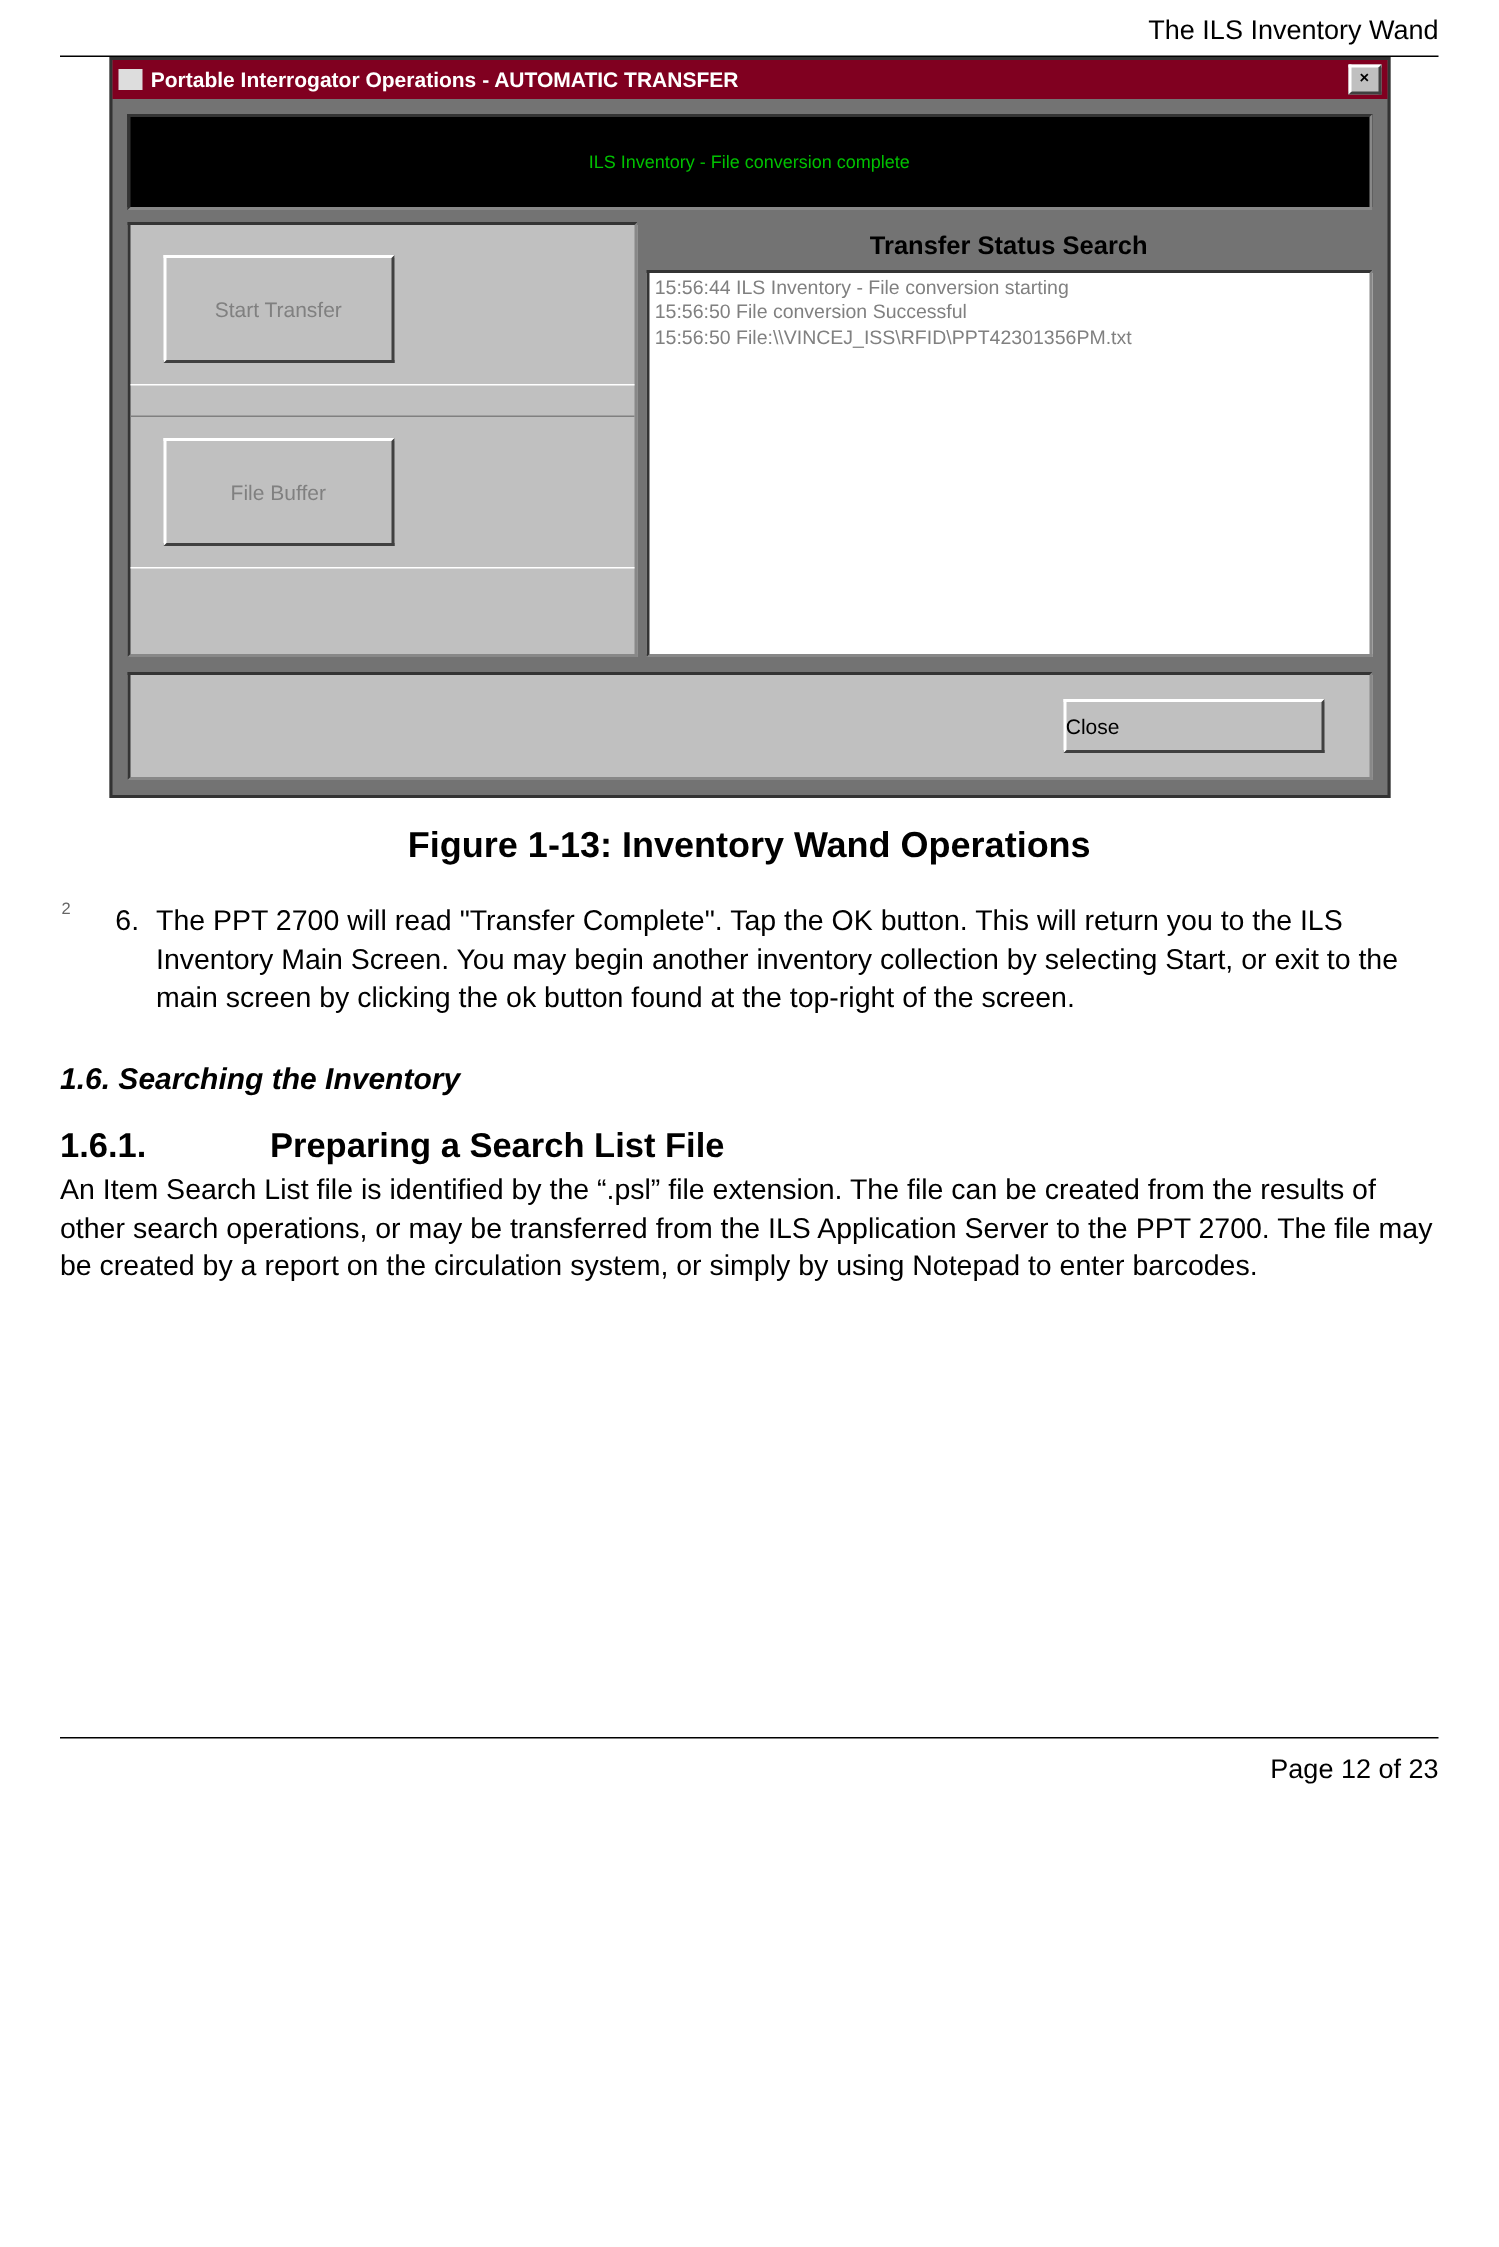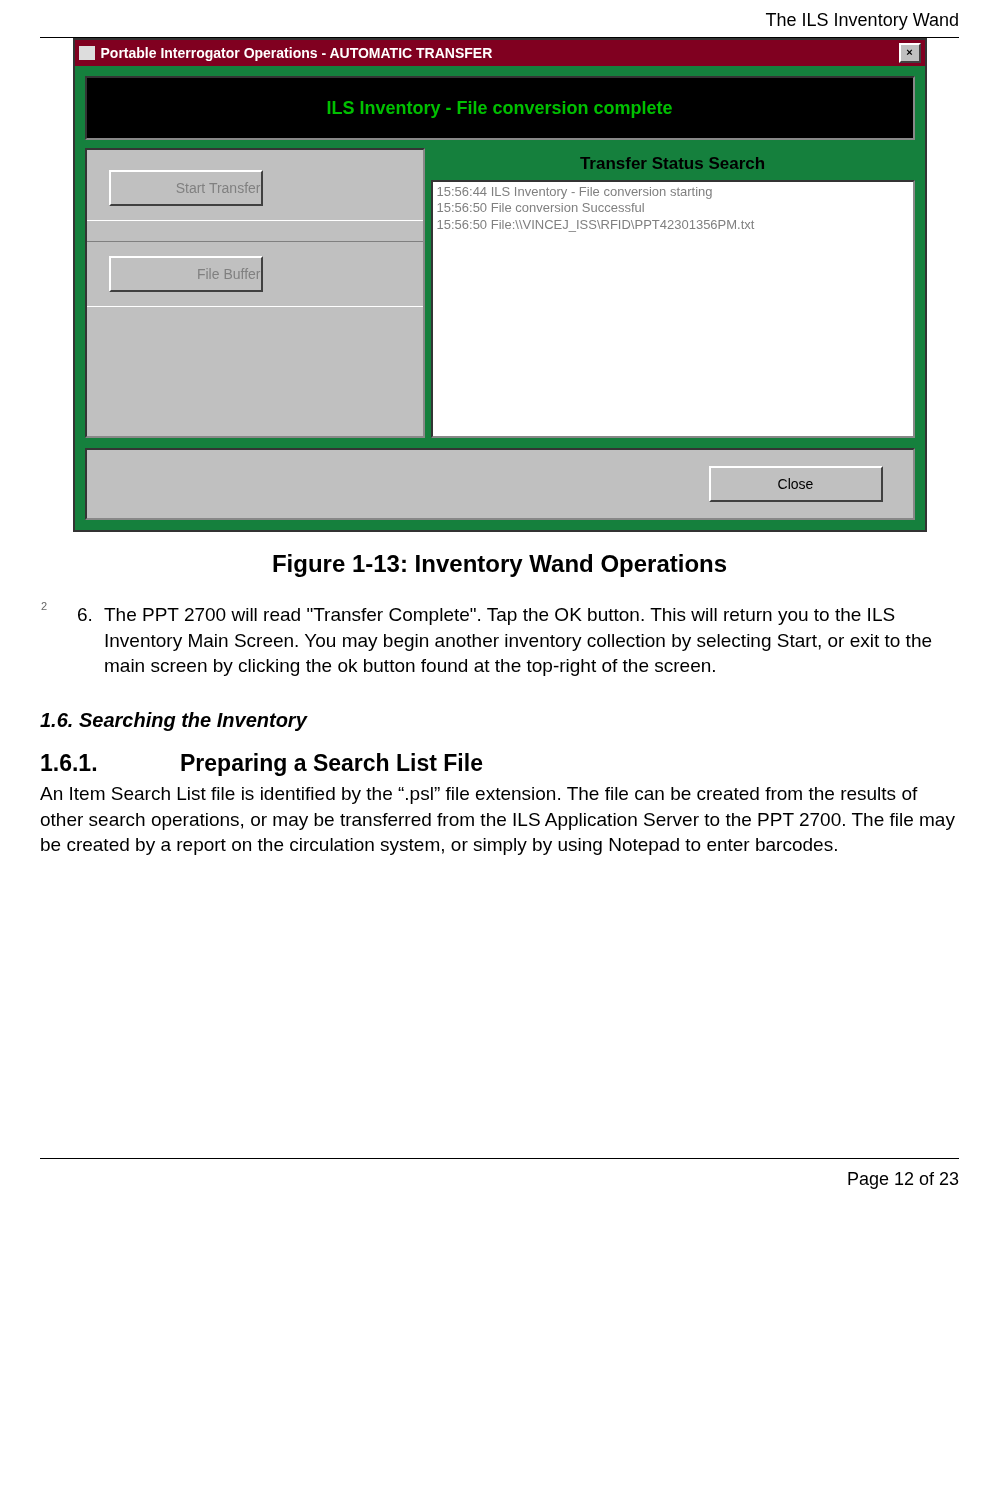--- a/index.html
+++ b/index.html
@@ -17,21 +17,21 @@
   .top-header {
     text-align: right;
     font-size: 18px;
     padding: 10px 0 6px 0;
     border-bottom: 1.5px solid #000;
   }
   .window-outer {
     margin: 0 auto;
     width: 850px;
     border: 2px solid #333;
-    background: #15803d;
+    background: #737373;
   }
   .titlebar {
     background: #800020;
     color: #fff;
     display: flex;
     align-items: center;
     padding: 3px 4px;
     font-family: "MS Sans Serif", Tahoma, sans-serif;
     font-size: 14px;
     font-weight: bold;
@@ -60,22 +60,22 @@
     color: #000;
   }
   .status-banner {
     margin: 10px 10px 8px 10px;
     background: #000;
     height: 60px;
     display: flex;
     align-items: center;
     justify-content: center;
     color: #00c000;
-    font-weight: bold;
-    font-size: 18px;
+    font-weight: normal;
+    font-size: 12px;
     font-family: Arial, sans-serif;
     border: 2px inset #888;
   }
   .mid-row {
     display: flex;
     margin: 0 10px 10px 10px;
   }
   .left-col {
     width: 340px;
     border: 2px inset #888;
@@ -92,23 +92,23 @@
     padding: 14px 22px;
   }
   .btn-cell:first-child { border-top: none; }
   .win-button {
     display: inline-block;
     background: #c0c0c0;
     border-top: 2px solid #fff;
     border-left: 2px solid #fff;
     border-right: 2px solid #404040;
     border-bottom: 2px solid #404040;
-    padding: 8px 0;
+    padding: 26px 0;
     width: 150px;
-    text-align: right;
+    text-align: center;
     font-family: "MS Sans Serif", Tahoma, sans-serif;
     font-size: 14px;
     color: #808080;
   }
   .right-col {
     flex: 1;
     margin-left: 6px;
     display: flex;
     flex-direction: column;
   }
@@ -140,21 +140,21 @@
   }
   .close-button {
     display: inline-block;
     background: #c0c0c0;
     border-top: 2px solid #fff;
     border-left: 2px solid #fff;
     border-right: 2px solid #404040;
     border-bottom: 2px solid #404040;
     padding: 8px 0;
     width: 170px;
-    text-align: center;
+    text-align: left;
     font-family: "MS Sans Serif", Tahoma, sans-serif;
     font-size: 14px;
     color: #000;
   }
   .left-edge-num {
     position: absolute;
     left: 41px;
     font-size: 11px;
     color: #666;
     font-family: Arial, sans-serif;

